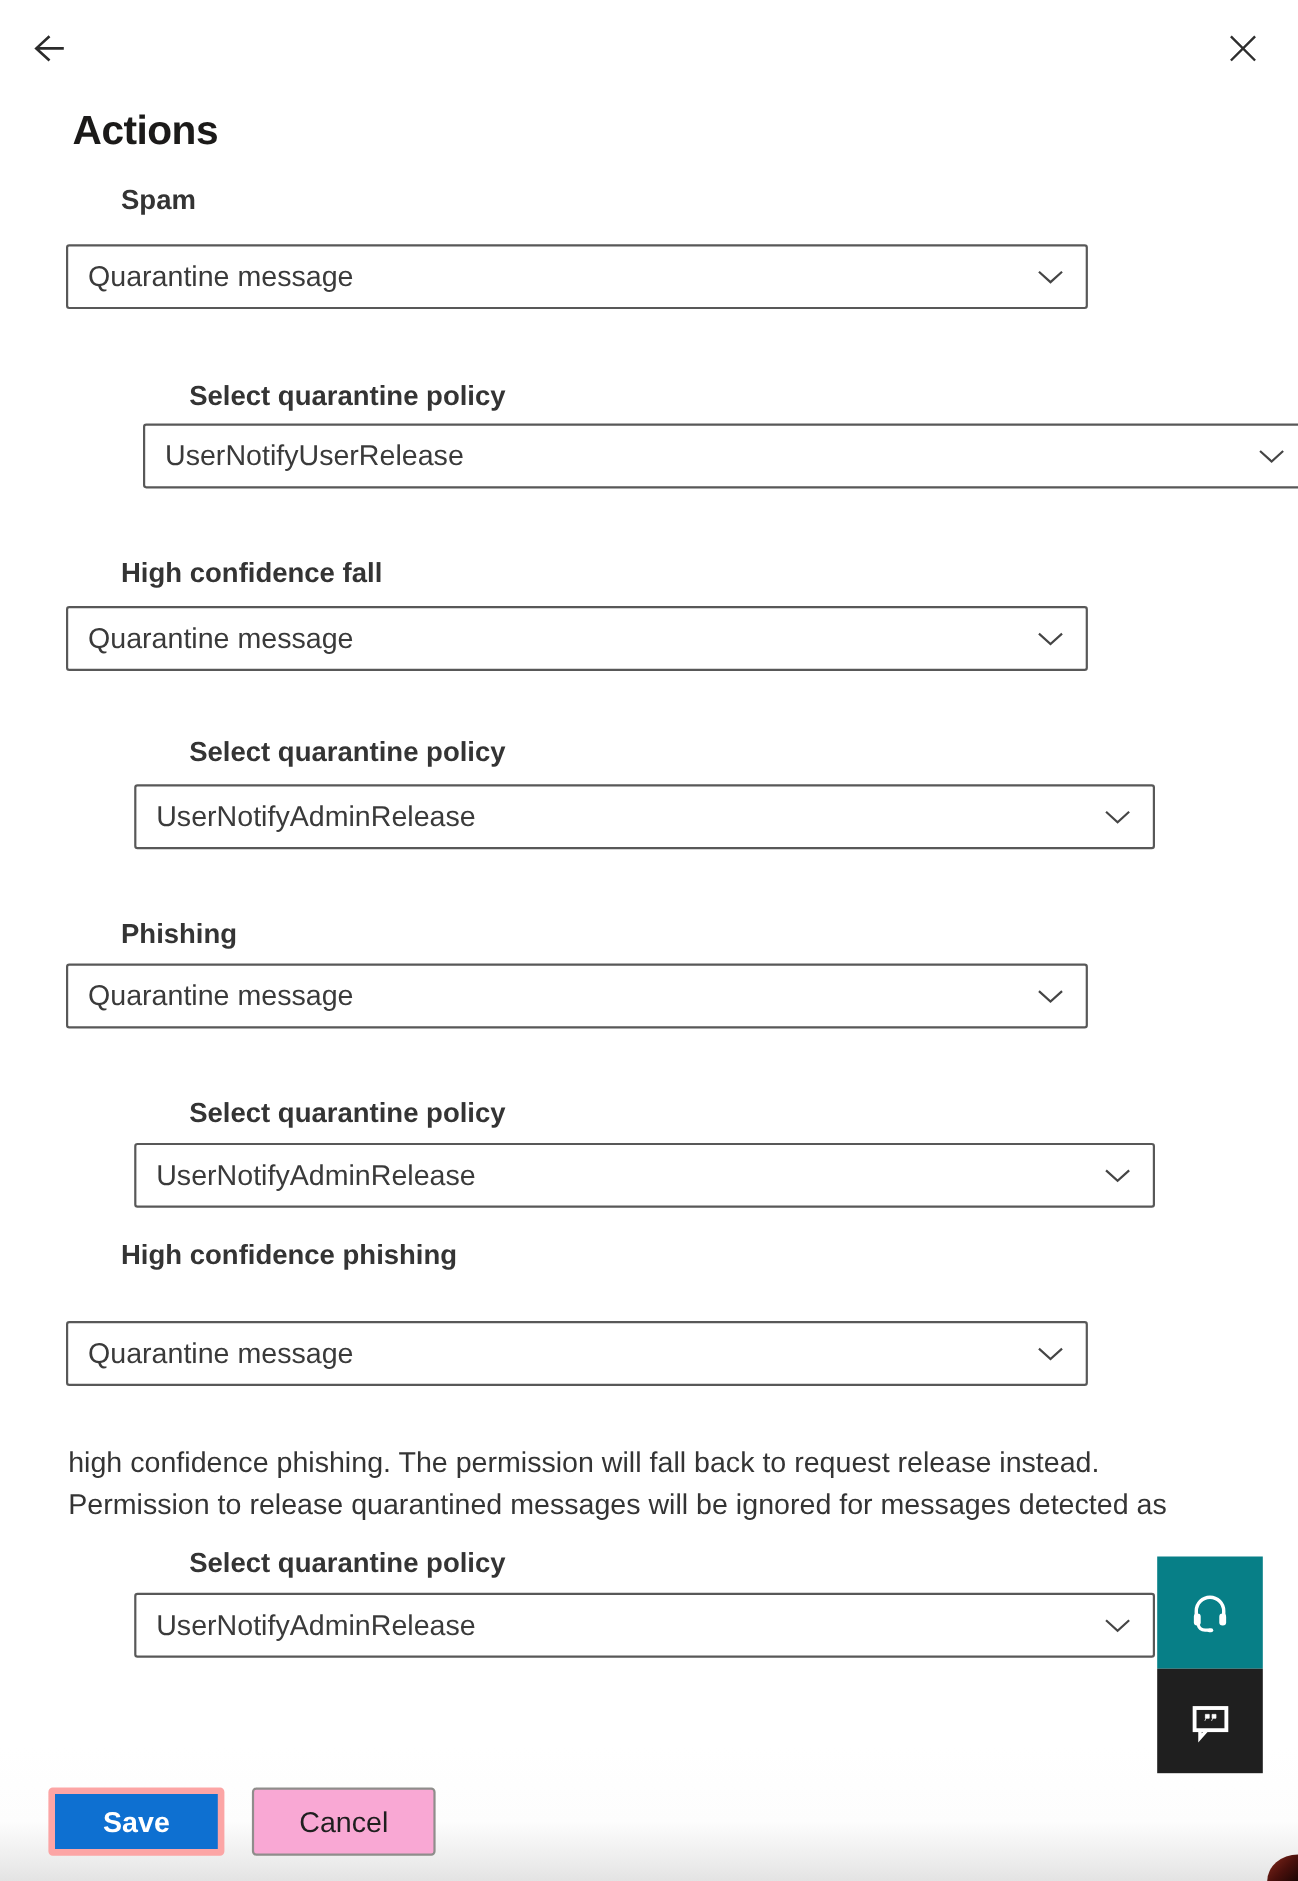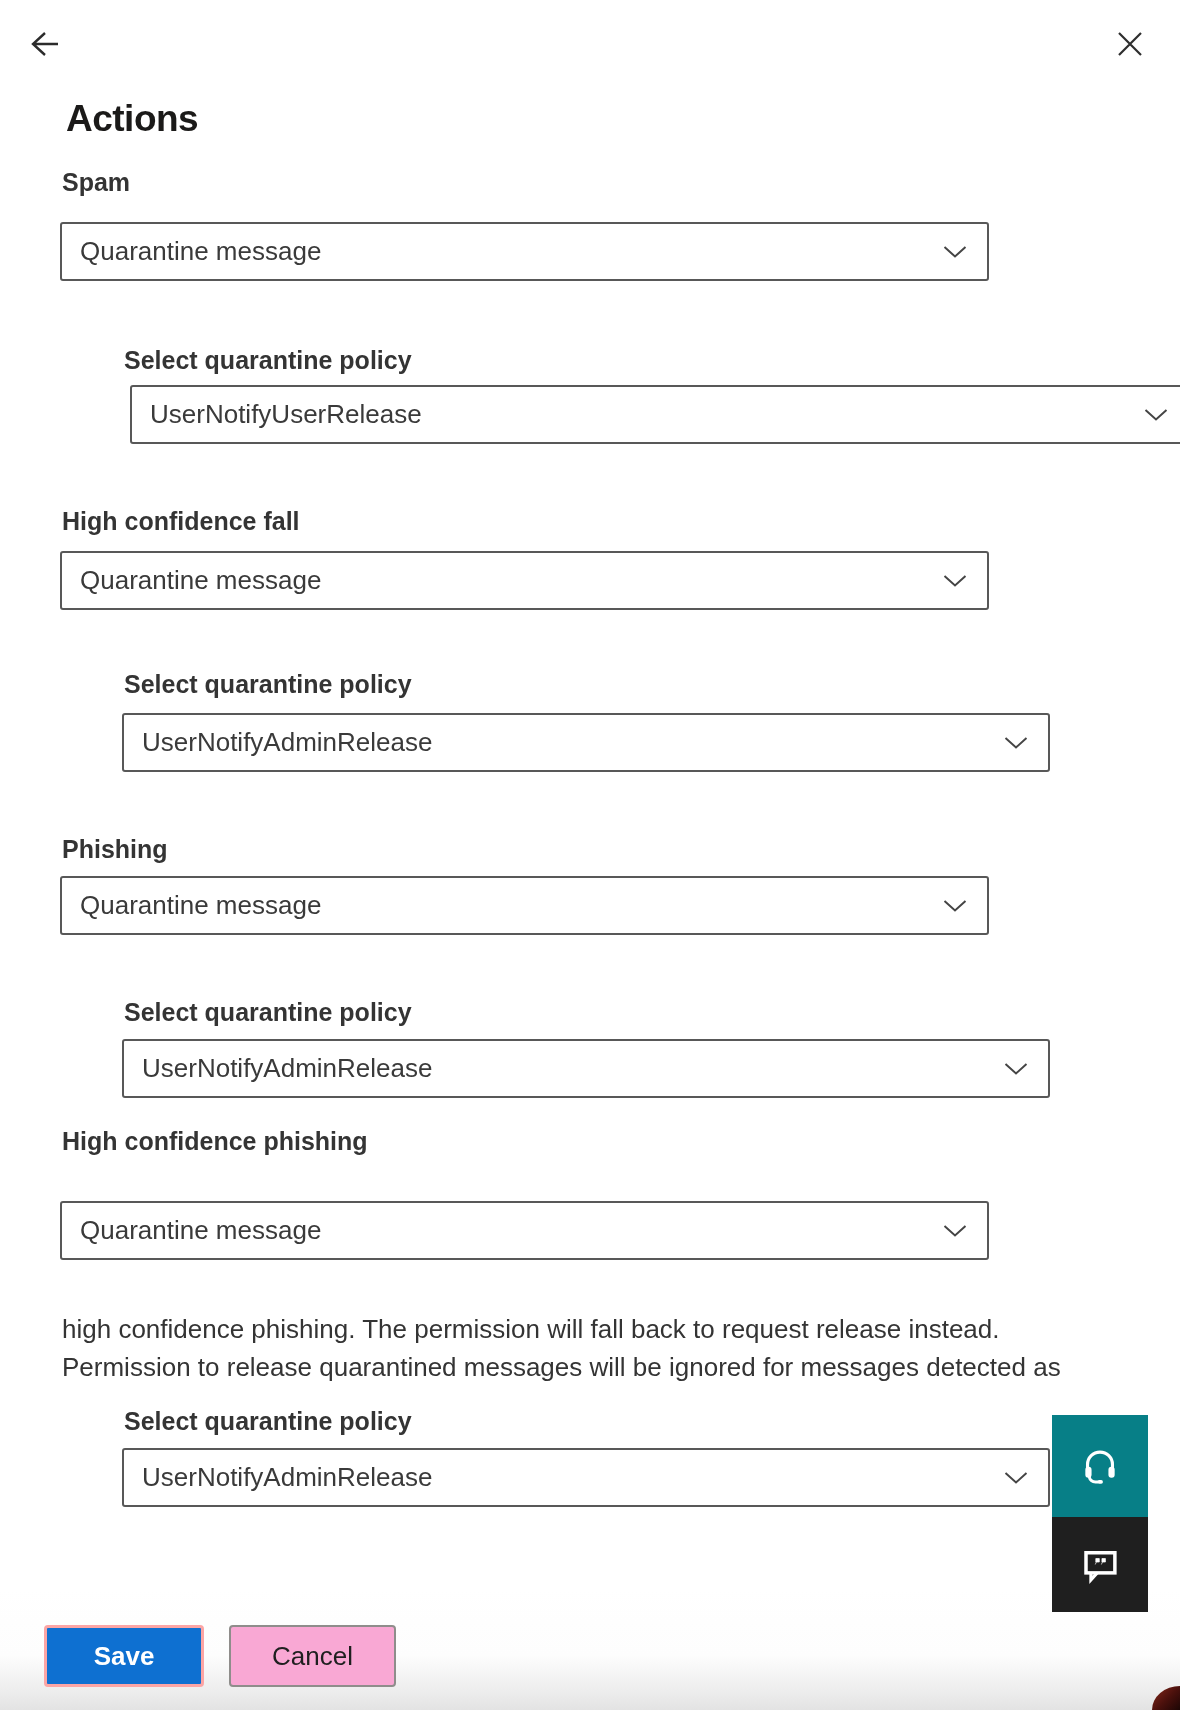--- a/index.html
+++ b/index.html
@@ -24,20 +24,21 @@
 
   .title{
     position:absolute;left:62px;top:94px;margin:4px;
     font-size:37px;font-weight:700;color:#1b1a19;letter-spacing:-0.5px;
   }
 
   .lbl{
     position:absolute;
     font-size:25px;font-weight:700;color:#343434;
     white-space:nowrap;
+    margin-left:48px;
   }
 
   .dd{
     position:absolute;height:59px;box-sizing:border-box;
     background:#ffffff;border:2px solid #585858;border-radius:3px;
     display:flex;align-items:center;
     padding:0 56px 0 18px;cursor:pointer;
   }
   .dd-val{font-size:26px;color:#3a3a3a;white-space:nowrap;overflow:hidden;}
   .chev{position:absolute;right:20px;top:50%;transform:translateY(-50%);}
@@ -54,21 +55,21 @@
   }
   .btn{
     position:absolute;z-index:6;
     height:62px;box-sizing:border-box;border-radius:4px;
     font-family:"Liberation Sans","DejaVu Sans",sans-serif;
     font-size:26px;cursor:pointer;
     display:flex;align-items:center;justify-content:center;
   }
   .btn.save{
     left:44px;top:1625px;width:160px;
-    background:#0e70d1;border:3px solid #fca5a5;color:#ffffff;font-weight:700;
+    background:#0e70d1;border:6px solid #fca5a5;color:#ffffff;font-weight:700;
   }
   .btn.cancel{
     left:229px;top:1625px;width:167px;
     background:#f9a8d4;border:2px solid #8f8d8b;color:#1f1f1f;font-weight:400;
   }
 
   .side-btn{
     position:absolute;left:1052px;width:96px;z-index:7;
     border:none;padding:0;margin:0;cursor:pointer;
     display:flex;align-items:center;justify-content:center;

